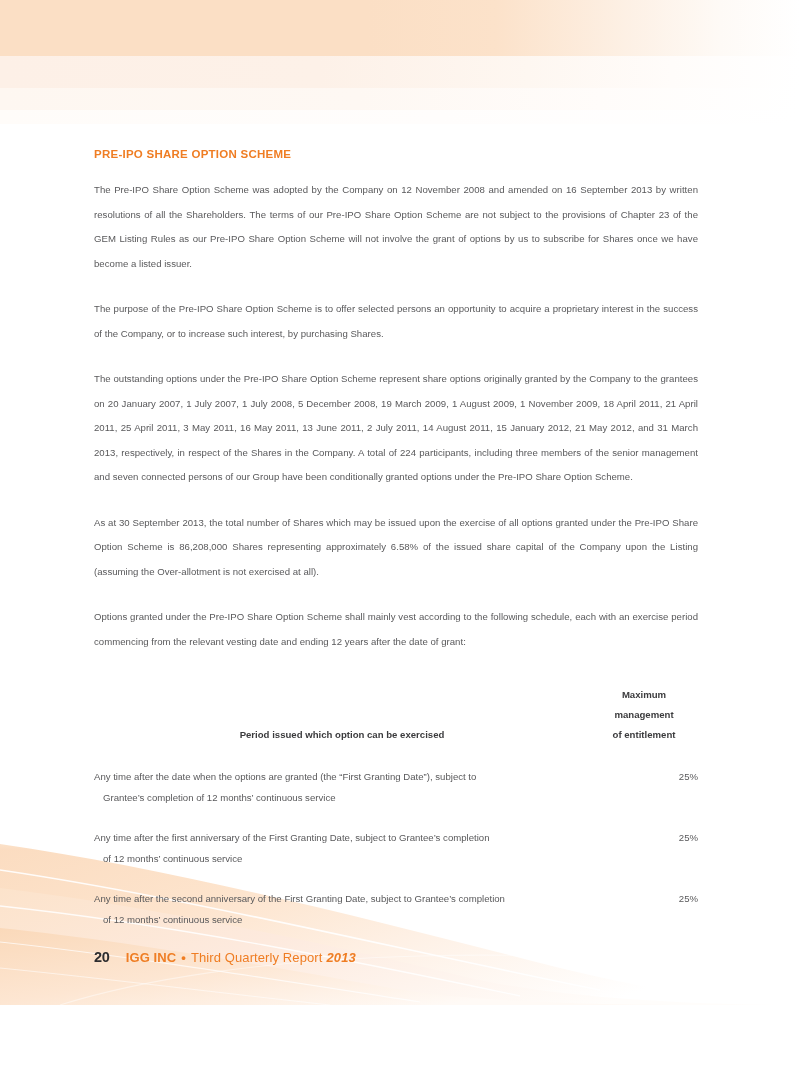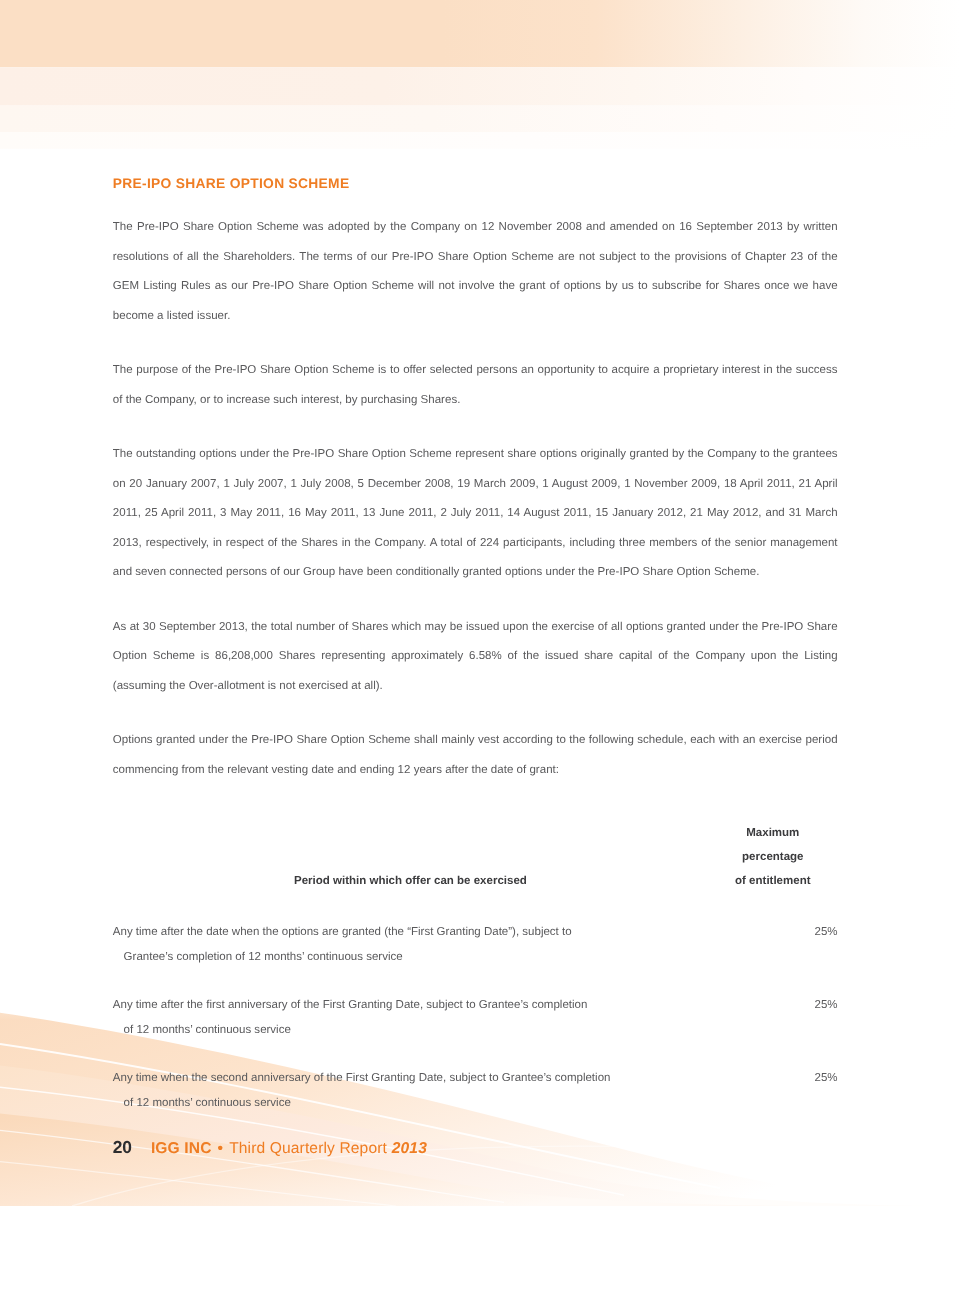--- a/index.html
+++ b/index.html
@@ -248,24 +248,24 @@
     <p class="body-text">As at 30 September 2013, the total number of Shares which may be issued upon the exercise of all options granted under the Pre-IPO Share Option Scheme is 86,208,000 Shares representing approximately 6.58% of the issued share capital of the Company upon the Listing (assuming the Over-allotment is not exercised at all).</p>
     <p class="body-text">Options granted under the Pre-IPO Share Option Scheme shall mainly vest according to the following schedule, each with an exercise period commencing from the relevant vesting date and ending 12 years after the date of grant:</p>
 
     <table class="opt-table">
       <colgroup>
         <col class="c-desc">
         <col class="c-pct">
       </colgroup>
       <thead>
         <tr>
-          <th class="th-desc">Period within which offer can be exercised</th>
+          <th class="th-desc">Period issued which option can be exercised</th>
           <th class="th-pct">
             <span class="hline">Maximum</span>
-            <span class="hline">percentage</span>
+            <span class="hline">management</span>
             <span class="hline">of entitlement</span>
           </th>
         </tr>
       </thead>
       <tbody>
         <tr class="row">
           <td class="cell-desc">
             <span class="l1">Any time after the date when the options are granted (the “First Granting Date”), subject to</span>
             <span class="l2">Grantee’s completion of 12 months’ continuous service</span>
           </td>
@@ -273,21 +273,21 @@
         </tr>
         <tr class="row">
           <td class="cell-desc">
             <span class="l1">Any time after the first anniversary of the First Granting Date, subject to Grantee’s completion</span>
             <span class="l2">of 12 months’ continuous service</span>
           </td>
           <td class="cell-pct">25%</td>
         </tr>
         <tr class="row">
           <td class="cell-desc">
-            <span class="l1">Any time when the second anniversary of the First Granting Date, subject to Grantee’s completion</span>
+            <span class="l1">Any time after the second anniversary of the First Granting Date, subject to Grantee’s completion</span>
             <span class="l2">of 12 months’ continuous service</span>
           </td>
           <td class="cell-pct">25%</td>
         </tr>
       </tbody>
     </table>
 
   </div>
 
   <div class="footer">

